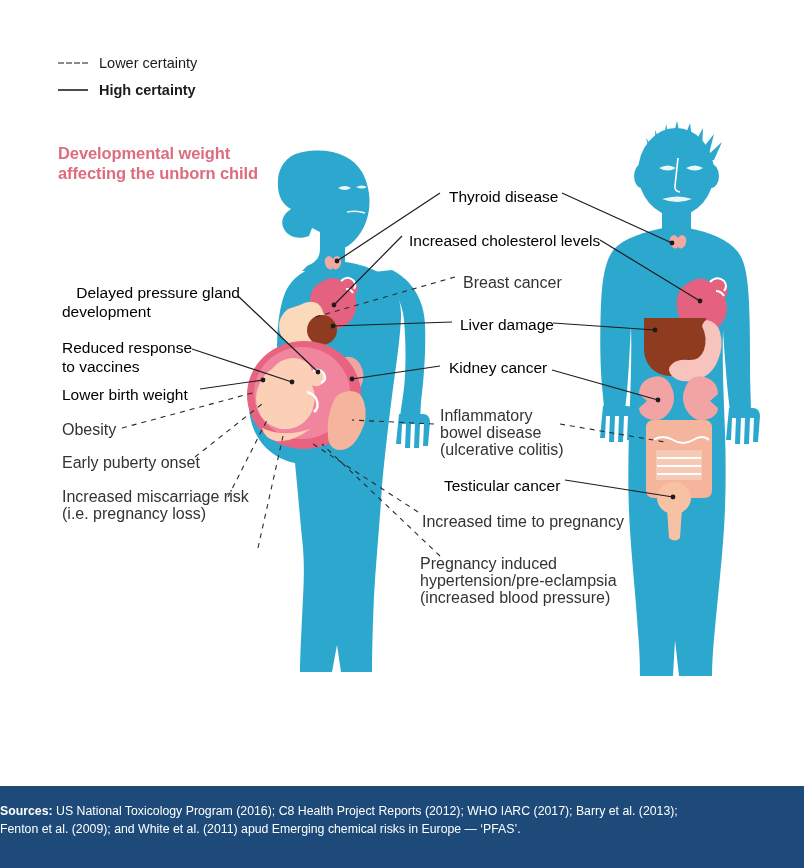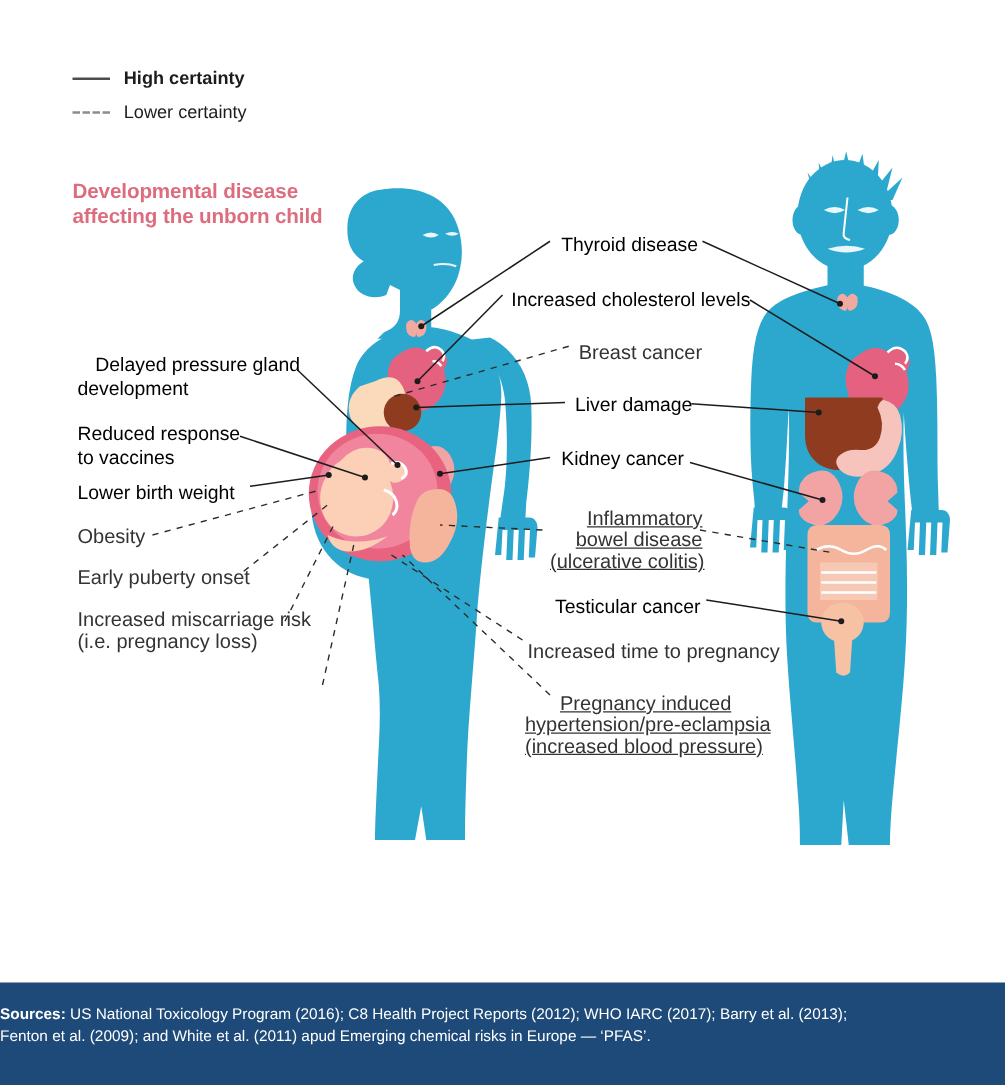--- a/index.html
+++ b/index.html
@@ -26,21 +26,21 @@
   .dev-title{
     position:absolute;left:58px;top:143px;
     font-size:16.5px;font-weight:bold;color:#dd6d7e;
     line-height:20px;letter-spacing:-0.1px;
   }
 
   
   .lbl{position:absolute;color:#1c1c1c;white-space:nowrap;}
   .lbl.high{font-weight:normal;font-size:15.5px;line-height:19px;color:#000000;}
   .lbl.low{font-weight:normal;font-size:16px;line-height:17px;color:#333333;}
-  .lbl.center{text-align:right;text-decoration:underline;}
+  .lbl.center{text-align:left;}
   .lbl.right{text-align:right;}
 
   
   svg.figures{position:absolute;left:0;top:0;width:804px;height:790px;}
 
   
   .footer{
     position:absolute;left:0;top:786px;width:804px;height:82px;
     background:#1d4a78;
   }
@@ -50,31 +50,31 @@
   }
   .footer-text b{font-weight:bold;}
 </style>
 </head>
 <body>
 
 <div id="root">
 
   <div class="legend">
     <div class="legend-row">
+      <span class="legend-line dashed"></span>
+      <span class="legend-label">Lower certainty</span>
+    </div>
+    <div class="legend-row">
       <span class="legend-line solid"></span>
       <span class="legend-label bold">High certainty</span>
     </div>
-    <div class="legend-row">
-      <span class="legend-line dashed"></span>
-      <span class="legend-label">Lower certainty</span>
-    </div>
   </div>
 
   <div class="dev-title">
-    <div>Developmental disease</div>
+    <div>Developmental weight</div>
     <div>affecting the unborn child</div>
   </div>
 
   <svg class="figures" viewBox="0 0 804 790">
 
     <g>
 
       <path d="M303 152 C289 154 279 165 278 180 C277 195 282 204 291 209
                C283 214 280 222 284 229 C288 237 299 240 309 236
                L312 228 L320 232 L320 248 C320 258 316 262 307 266

